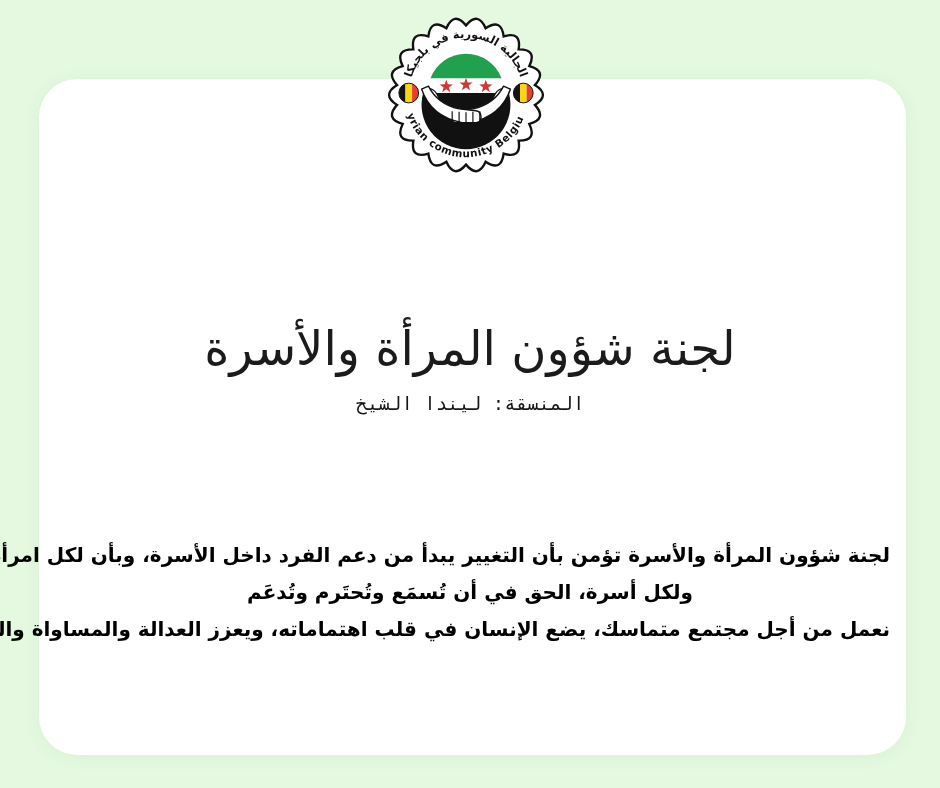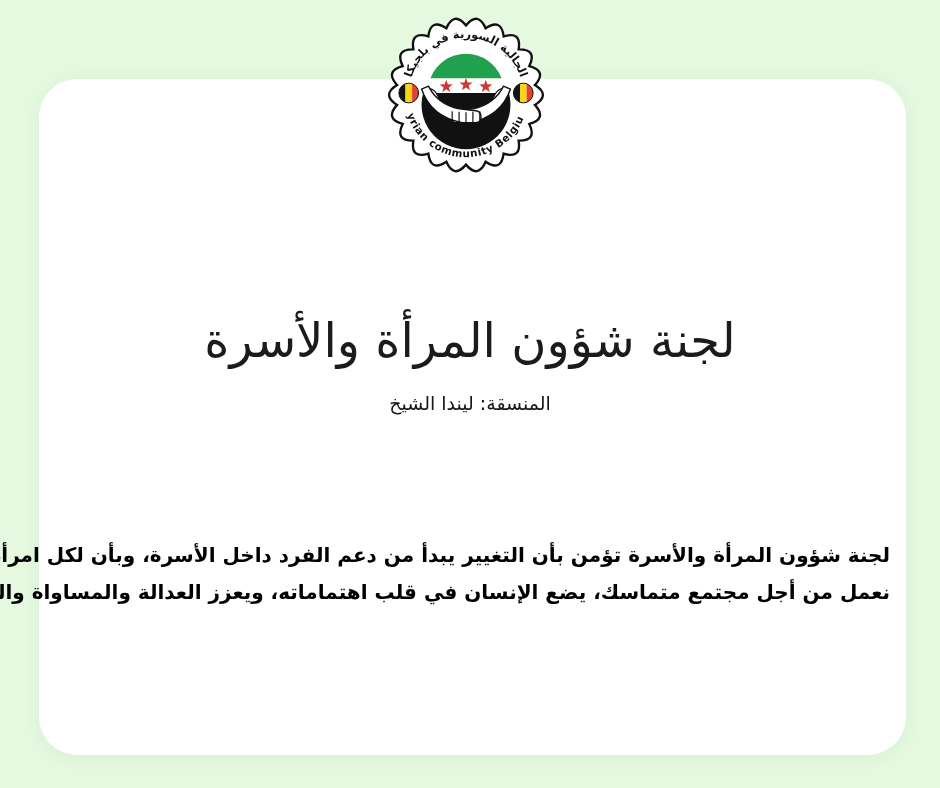--- a/index.html
+++ b/index.html
@@ -27,40 +27,41 @@
   .seal {
     position: absolute;
     left: 387px;
     top: 16px;
     width: 158px;
     height: 158px;
     z-index: 5;
   }
   .title {
     position: absolute;
-    top: 308px;
+    top: 316px;
     left: 0;
     width: 100%;
     text-align: center;
     direction: rtl;
     font-size: 48px;
     font-weight: normal;
     color: #1b1b1b;
     letter-spacing: 0;
     line-height: 1.35;
   }
   .subtitle {
     position: absolute;
     top: 392px;
     left: 0;
     width: 100%;
     text-align: center;
     direction: rtl;
     font-size: 19px;
     color: #161616;
+    font-family: Liberation Mono, monospace;
   }
   .mission {
     position: absolute;
     top: 537px;
     left: 50px;
     width: 840px;
     text-align: center;
     direction: rtl;
     color: #000000;
     font-weight: bold;
@@ -138,16 +139,17 @@
       <textPath href="#bottomArc" startOffset="50%">Syrian community Belgium</textPath>
     </text>
   </svg>
 
   <h1 class="title">لجنة شؤون المرأة والأسرة</h1>
 
   <div class="subtitle">المنسقة: ليندا الشيخ</div>
 
   <div class="mission">
     <div class="line">لجنة شؤون المرأة والأسرة تؤمن بأن التغيير يبدأ من دعم الفرد داخل الأسرة، وبأن لكل امرأة، ولكل أب،</div>
+    <div class="line">ولكل أسرة، الحق في أن تُسمَع وتُحتَرم وتُدعَم</div>
     <div class="line">نعمل من أجل مجتمع متماسك، يضع الإنسان في قلب اهتماماته، ويعزز العدالة والمساواة والكرامة</div>
   </div>
 
 </div>
 
 </body></html>

